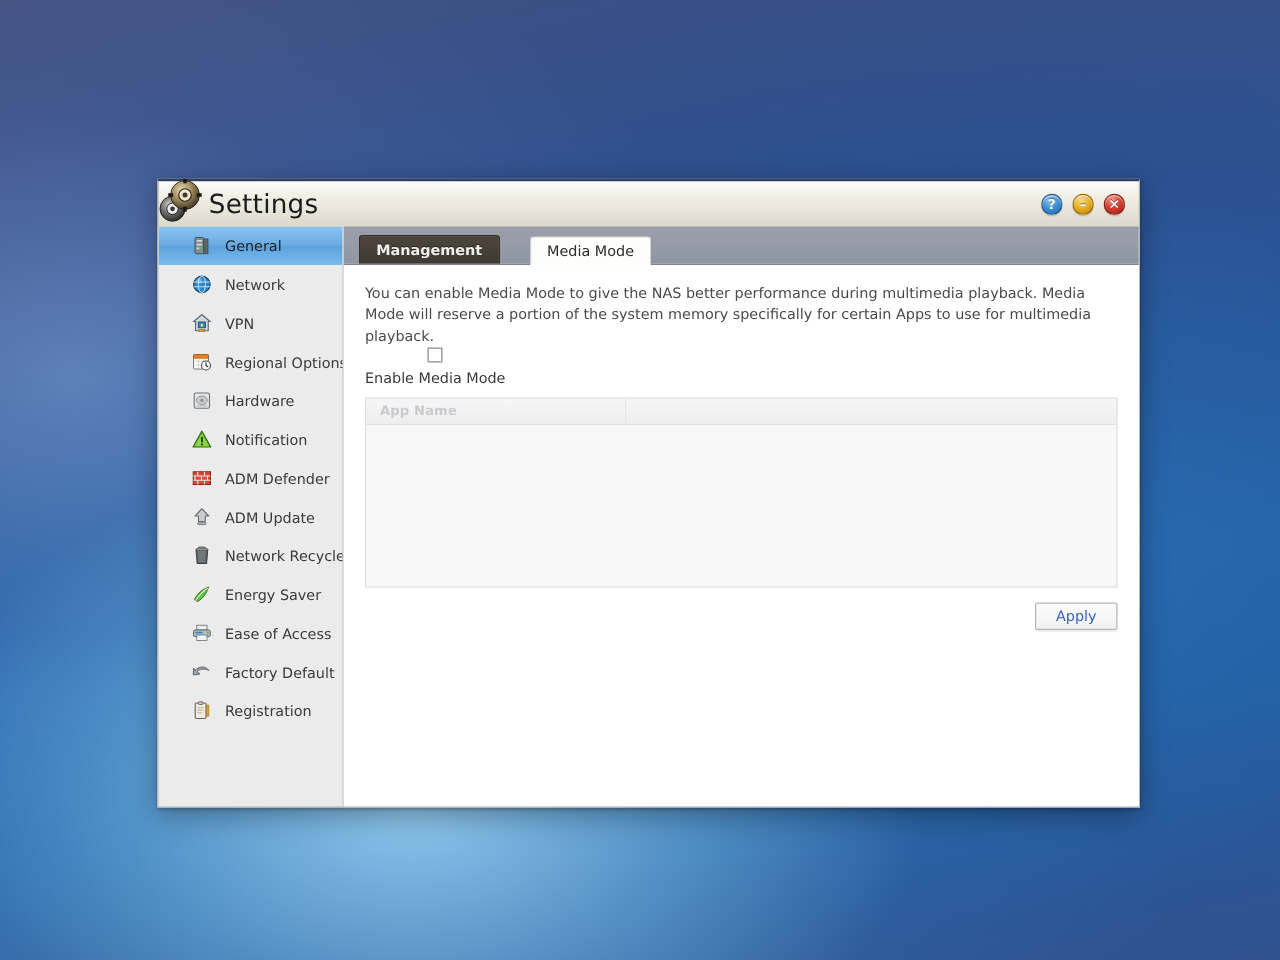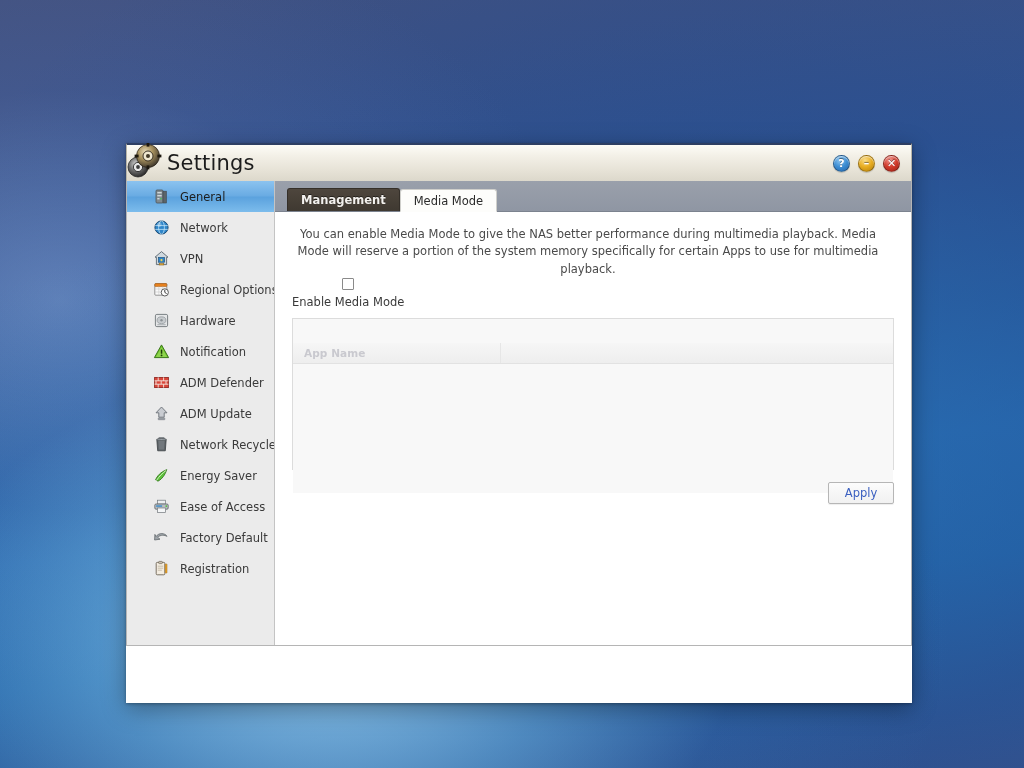--- a/index.html
+++ b/index.html
@@ -15,24 +15,23 @@
       radial-gradient(ellipse 520px 380px at 60px 300px, rgba(135,165,215,0.55) 0%, rgba(90,120,185,0.18) 55%, rgba(0,0,0,0) 100%),
       radial-gradient(ellipse 900px 620px at 760px 430px, rgba(40,110,180,0.55) 0%, rgba(25,75,150,0.30) 50%, rgba(0,0,0,0) 100%),
       linear-gradient(172deg, #42517f 0%, #3d5184 12%, #33538f 30%, #2c5e9e 48%, #2a6aae 62%, #2766a8 76%, #2f5b98 88%, #38538c 100%);
     position: relative;
   }
 
   
   #window {
     position: absolute;
     left: 126px; top: 143px;
-    width: 786px; height: 560px;
+    width: 786px; height: 503px;
     box-shadow: 0 6px 22px rgba(0,0,0,0.34), 0 1px 3px rgba(0,0,0,0.3);
     background: #ffffff;
-    text-align: center;
   }
 
   
   #titlebar {
     position: relative;
     height: 38px;
     background: linear-gradient(to bottom, #fdfcf7 0%, #f3f0e7 30%, #e6e2d6 72%, #dcd8cb 100%);
     border-top: 2px solid #2e3f63;
     border-left: 1px solid #b9b5a8;
     border-right: 1px solid #b9b5a8;
@@ -114,20 +113,21 @@
     background: #ffffff;
     position: relative;
   }
   #tabbar {
     height: 31px;
     background: linear-gradient(to bottom, #9aa0ab 0%, #8f96a3 100%);
     border-bottom: 1px solid #7c838f;
     display: flex;
     align-items: flex-end;
     padding-left: 12px;
+    gap: 24px;
   }
   .tab {
     height: 23px;
     padding: 0 13px;
     display: flex; align-items: center;
     font-size: 11.5px;
     border-radius: 3px 3px 0 0;
     cursor: pointer;
     position: relative;
   }
@@ -177,21 +177,20 @@
     width: 602px;
     height: 152px;
     border: 1px solid #dcdcdc;
     background: #f8f8f8;
   }
   #thead {
     display: flex;
     height: 21px;
     background: linear-gradient(to bottom, #f6f6f6 0%, #eeeeee 100%);
     border-bottom: 1px solid #e2e2e2;
-    margin-top: 24px;
   }
   .th {
     font-size: 10.5px;
     font-weight: bold;
     color: #c9c9cf;
     display: flex; align-items: center;
     padding-left: 11px;
     letter-spacing: 0.1px;
     cursor: pointer;
   }

